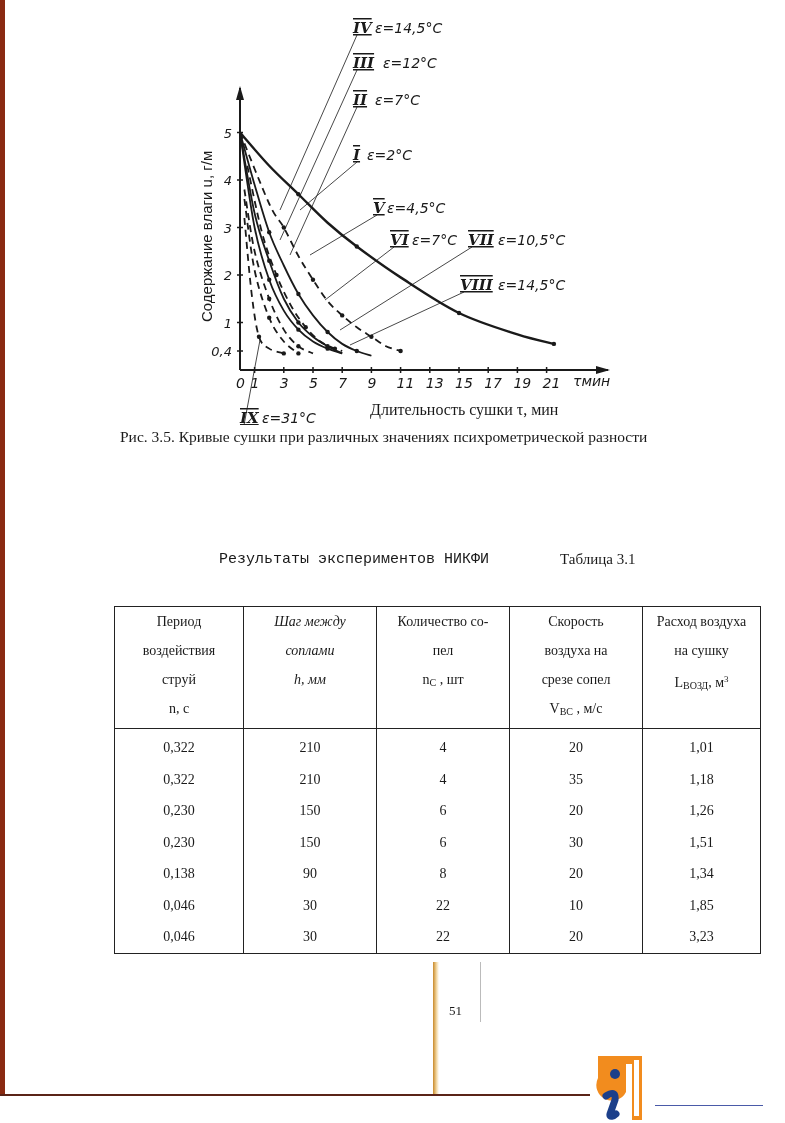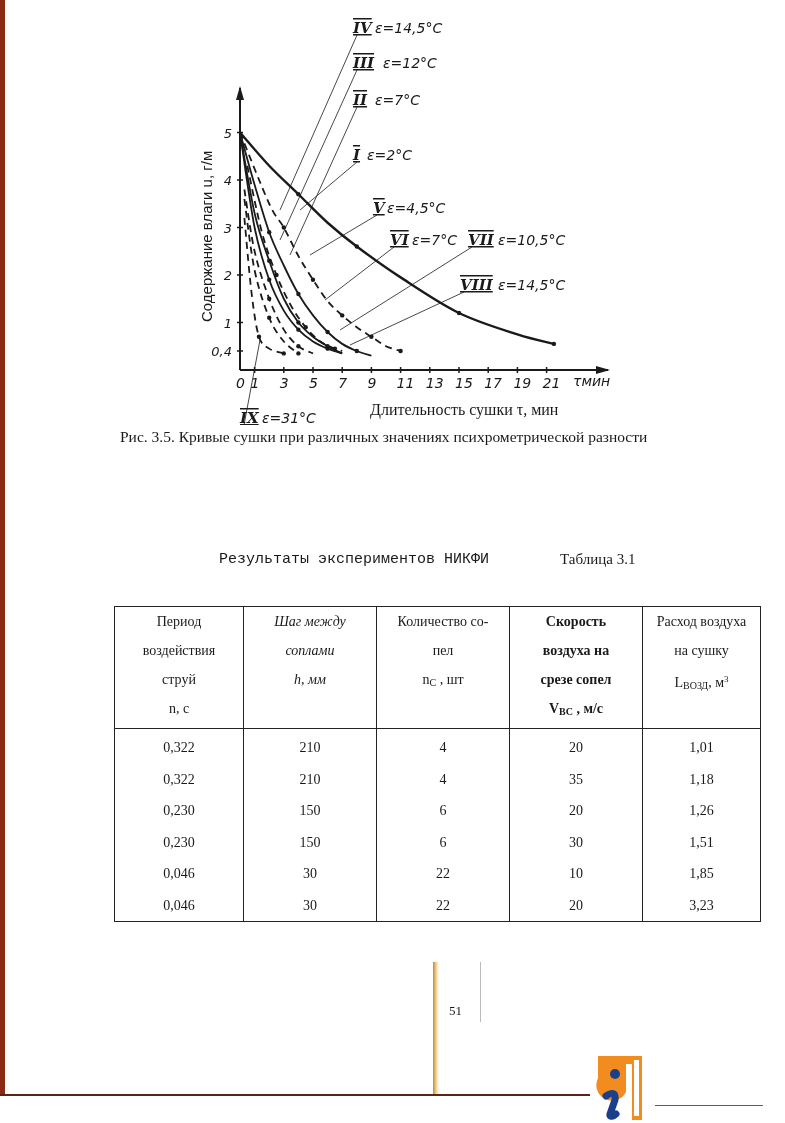--- a/index.html
+++ b/index.html
@@ -15,21 +15,21 @@
   .caption { position:absolute; left:120px; top:428px; font-size:15.5px; white-space:nowrap; }
   .tbl-title { position:absolute; left:219px; top:551px; font-size:15px; white-space:nowrap;font-family:Liberation Mono, monospace; }
   .tbl-num { position:absolute; left:560px; top:551px; font-size:15px; white-space:nowrap; }
   table { position:absolute; left:114px; top:606px; width:647px; border-collapse:collapse;
           font-size:14px;padding-left:28px; }
   th, td { border-left:1.5px solid #222; border-right:1.5px solid #222; text-align:center; }
   table { border:1.5px solid #222; }
   th { font-weight:normal; vertical-align:top; line-height:29px; padding:0 2px 2px; border-bottom:1.5px solid #222; }
   td { height:29.5px; line-height:29.5px; vertical-align:top; }
   tr.first td { padding-top:4px; }
-  th.c1{width:124px;} th.c2{width:128px;font-style:italic;} th.c3{width:128px;} th.c4{width:128px;font-weight:bold;}
+  th.c1{width:124px;} th.c2{width:128px;font-style:italic;} th.c3{width:128px;} th.c4{width:128px;}
   sub { font-size:10px; vertical-align:-2px; }
   sup { font-size:9px; vertical-align:5px; }
   .logo { position:absolute; left:596px; top:1052px; width:46px; height:68px; }
   .logo-line { position:absolute; left:655px; top:1105px; width:108px; height:1px; background:#4a5aa8; }
 </style>
 </head>
 <body>
 
 <div class="left-edge"></div>
 <div class="page-bottom"></div>
@@ -215,20 +215,27 @@
         <td>1,26</td>
       </tr>
       <tr>
         <td>0,230</td>
         <td>150</td>
         <td>6</td>
         <td>30</td>
         <td>1,51</td>
       </tr>
       <tr>
+        <td>0,138</td>
+        <td>90</td>
+        <td>8</td>
+        <td>20</td>
+        <td>1,34</td>
+      </tr>
+      <tr>
         <td>0,046</td>
         <td>30</td>
         <td>22</td>
         <td>10</td>
         <td>1,85</td>
       </tr>
       <tr>
         <td>0,046</td>
         <td>30</td>
         <td>22</td>

